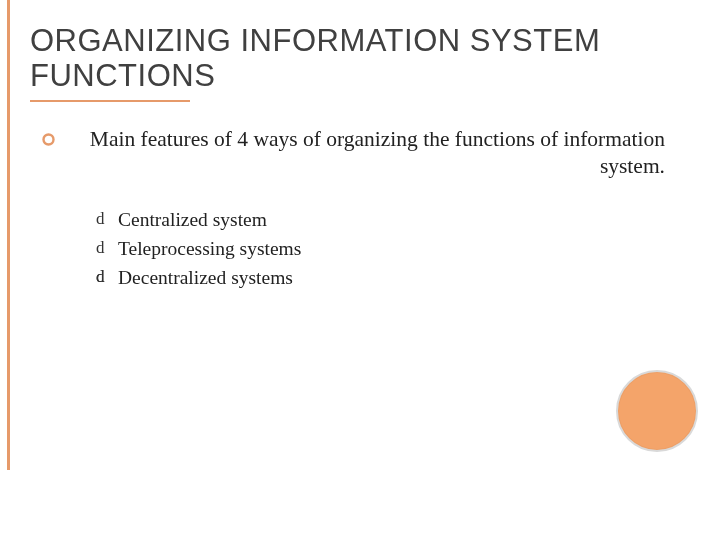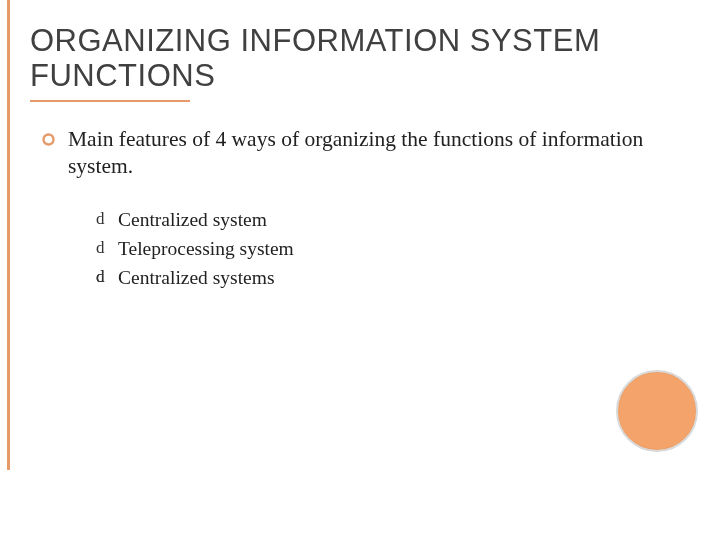--- a/index.html
+++ b/index.html
@@ -45,20 +45,21 @@
     color: #222;
   }
   .lvl1 {
     font-size: 21.5px;
     line-height: 1.25;
     margin-bottom: 26px;
   }
   .lvl1-wrap {
     position: relative;
     padding-left: 22px;
+    text-align: right;
   }
   .lvl1-wrap .bullet-icon {
     position: absolute;
     left: -4px;
     top: 6px;
   }
   .sub-list {
     margin-top: 26px;
     margin-left: 52px;
     font-size: 19.5px;
@@ -117,27 +118,27 @@
       <span class="lvl1">Main features of 4 ways of organizing the functions of information system.</span>
     </div>
 
     <div class="sub-list">
       <div class="sub-item">
         <span class="swirl">d</span>
         <span>Centralized system</span>
       </div>
       <div class="sub-item">
         <span class="swirl">d</span>
-        <span>Teleprocessing system</span>
+        <span>Teleprocessing systems</span>
       </div>
       <div class="sub-item">
         <span class="swirl">d</span>
       </div>
       <div class="sub-item">
         <span class="swirl">d</span>
-        <span>Centralized systems</span>
+        <span>Decentralized systems</span>
       </div>
     </div>
   </div>
 
   <div class="deco-circle"></div>
 
 </div>
 
 </body></html>

